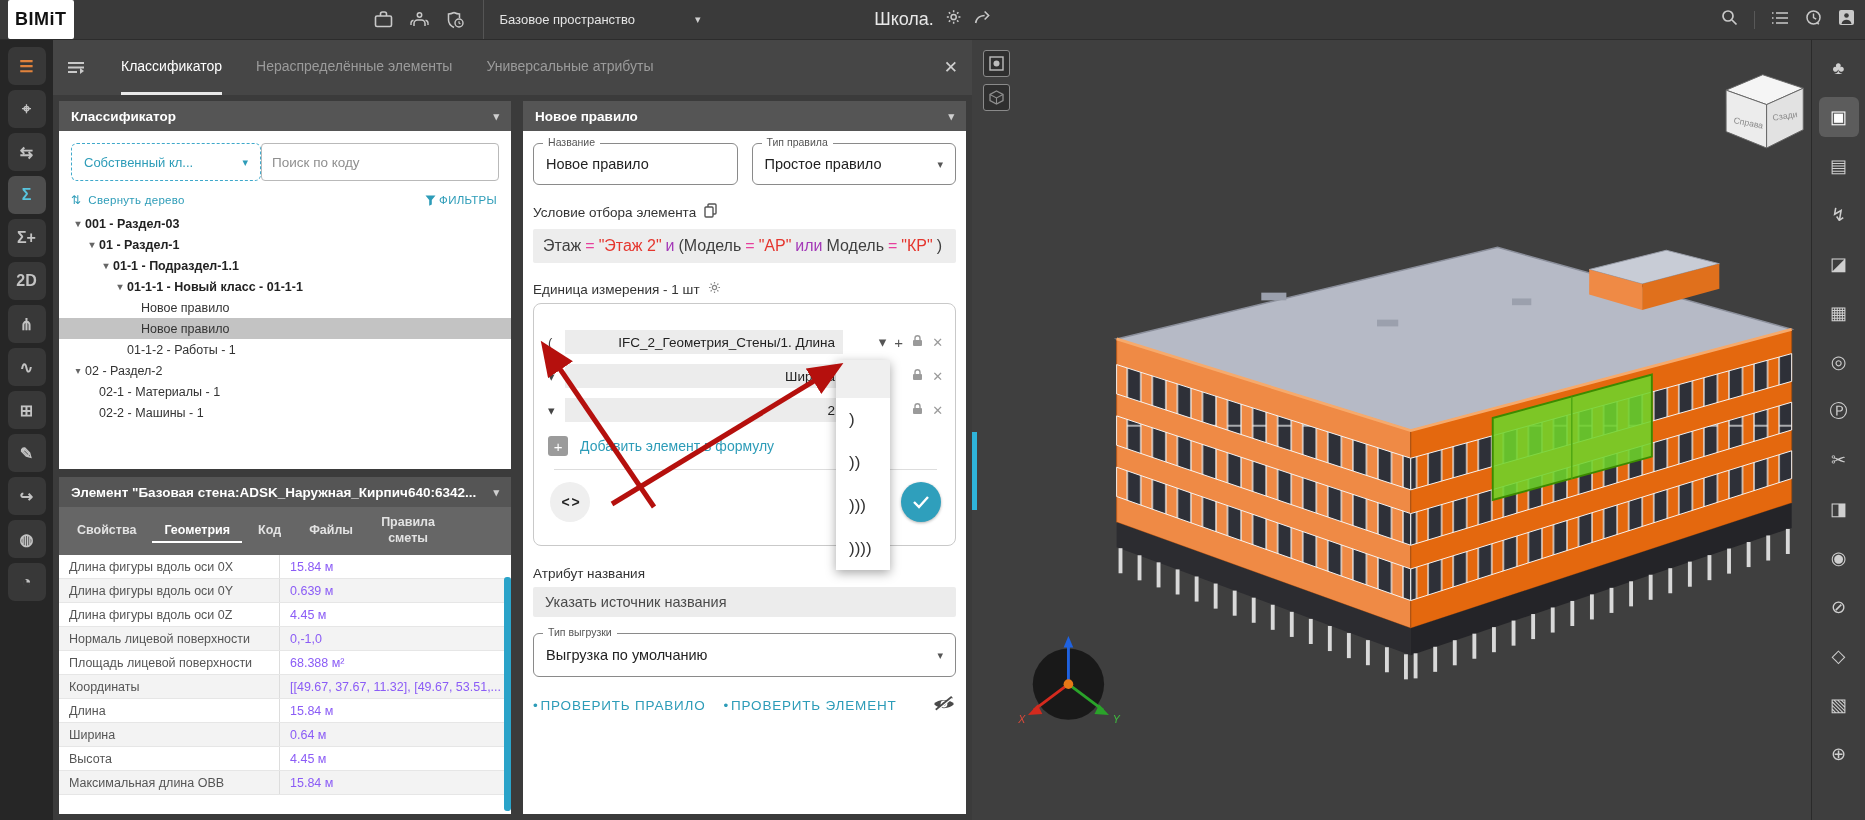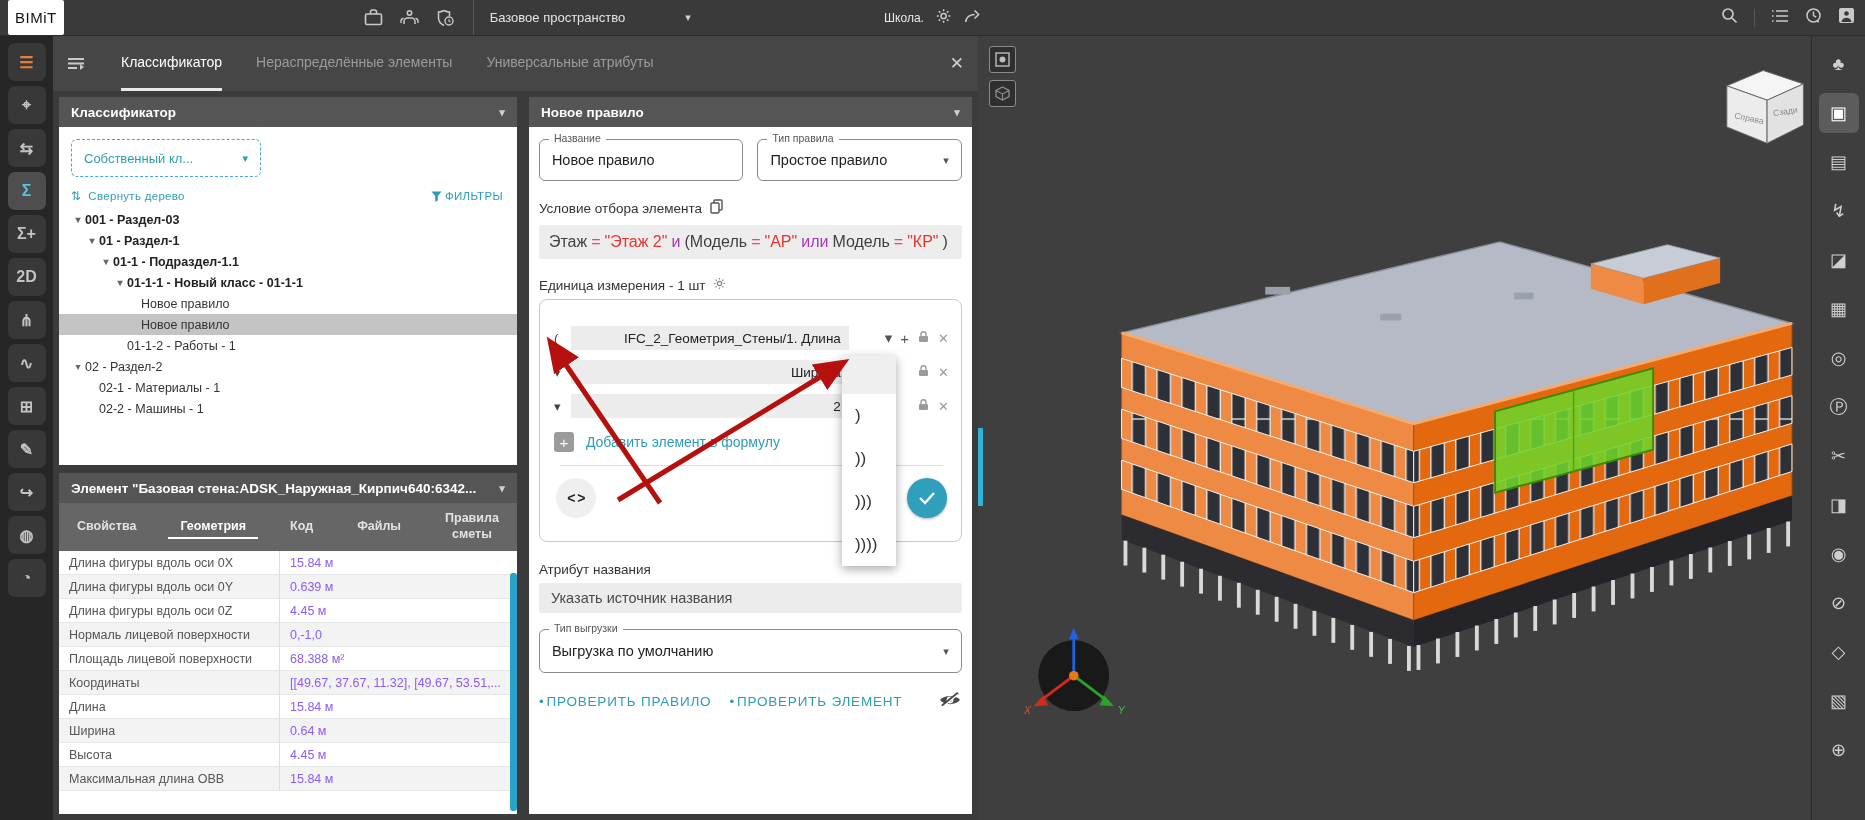--- a/index.html
+++ b/index.html
@@ -2,25 +2,25 @@
 <html><head>
 <meta charset="utf-8">
 <style>
   *{box-sizing:border-box;margin:0;padding:0}
   html,body{width:1865px;height:820px;overflow:hidden}
   body{font-family:"Liberation Sans",sans-serif;background:#2e2e2e;color:#ddd}
   .app{display:flex;flex-direction:column;width:1865px;height:820px}
 
   
   .topbar{flex:0 0 28px;background:#3a3a3a;display:flex;align-items:center;position:relative;padding:0 8px;border-bottom:1px solid #2c2c2c}
-  .logo{background:#fff;color:#111;font-weight:normal;font-size:15px;padding:9px 7px;border-radius:2px;letter-spacing:.5px}
+  .logo{background:#fff;color:#111;font-weight:bold;font-size:18px;padding:9px 7px;border-radius:2px;letter-spacing:.5px}
   .tb-icons{display:flex;align-items:center;gap:16px;margin-left:300px}
   .tb-icons svg{display:block}
   .workspace{display:flex;align-items:center;gap:60px;margin-left:18px;padding-left:16px;border-left:1px solid #555;color:#e4e4e4;font-size:13px;height:100%}
-  .title-group{position:absolute;left:50%;transform:translateX(-50%);display:flex;align-items:center;gap:12px;color:#e8e8e8;font-size:12px}
+  .title-group{position:absolute;left:50%;transform:translateX(-50%);display:flex;align-items:center;gap:12px;color:#e8e8e8;font-size:18px}
   .tb-right{position:absolute;right:10px;display:flex;align-items:center;gap:16px}
   .tb-sep{width:1px;height:18px;background:#585858}
   .chev{font-size:11px;color:#cfcfcf;line-height:1}
 
   
   .main{flex:1;display:flex;min-height:0}
 
   
   .left-strip{flex:0 0 53px;background:#262626;display:flex;flex-direction:column;align-items:center;padding-top:7px;gap:5px}
   .tile{width:38px;height:38px;border-radius:7px;background:#383838;color:#c3c3c3;display:flex;align-items:center;justify-content:center;font-size:16px;font-weight:bold}
@@ -50,21 +50,21 @@
   .tree-tools{display:flex;align-items:center;padding:6px 14px 4px 12px;font-size:11.5px;color:#2d9cb8;letter-spacing:.3px}
   .tree-tools .right{margin-left:auto;display:flex;align-items:center;gap:3px}
   .tree{flex:1;overflow:hidden;padding-top:2px}
   .trow{height:21px;display:flex;align-items:center;font-size:12.5px;color:#333;white-space:nowrap}
   .trow.bold{font-weight:bold;color:#222}
   .trow.selected{background:#c3c3c3}
   .tchev{width:14px;text-align:center;color:#666;font-size:10px;flex:0 0 14px}
 
   
   .gap8{flex:0 0 8px}
-  .element-tabs{flex:0 0 48px;background:#666;display:flex;align-items:center;padding:0 6px;gap:20px}
+  .element-tabs{flex:0 0 48px;background:#666;display:flex;align-items:center;padding:0 6px;gap:4px}
   .etab{padding:4px 12px;font-size:12.5px;font-weight:bold;color:#e3e3e3;text-align:center;line-height:1.25}
   .etab.active{color:#fff;border-bottom:2px solid #fff;padding-bottom:2px}
   .props-table{flex:1;background:#fff;position:relative;overflow:hidden}
   .prow{display:flex;height:24px;align-items:center;font-size:12.5px;border-bottom:1px solid #e6e6e6;background:#fff}
   .prow.odd{background:#f3f3f3}
   .pname{flex:0 0 221px;padding:0 10px;color:#555;border-right:1px solid #ddd;white-space:nowrap;overflow:hidden;height:100%;display:flex;align-items:center}
   .pval{flex:1;padding:0 10px;color:#8b5cf6;white-space:nowrap;overflow:hidden}
   .vscroll{position:absolute;right:0;top:22px;bottom:3px;width:7px;background:#2aa3c9;border-radius:3px;z-index:2}
 
   
@@ -226,20 +226,21 @@
           <div class="sec-header">
             <span class="htext">Классификатор</span>
             <span class="chev">▾</span>
           </div>
           <div class="classifier-box">
             <div class="filters-row">
               <div class="dashed-select">
                 <span>Собственный кл...</span>
                 <span class="chev">▾</span>
               </div>
+              <input class="code-search" placeholder="Поиск по коду" style="">
             </div>
             <div class="tree-tools">
               <span style="margin-right:7px;font-size:12px">⇅</span>
               <span>Свернуть дерево</span>
               <span class="right">
                 <svg width="11" height="11" viewBox="0 0 11 11">
                     <path d="M0.5 0.5h10L6.8 5v4.5L4.2 10.7V5z" fill="#2d9cb8"></path>
                   </svg>
                 <span>ФИЛЬТРЫ</span>
               </span>

